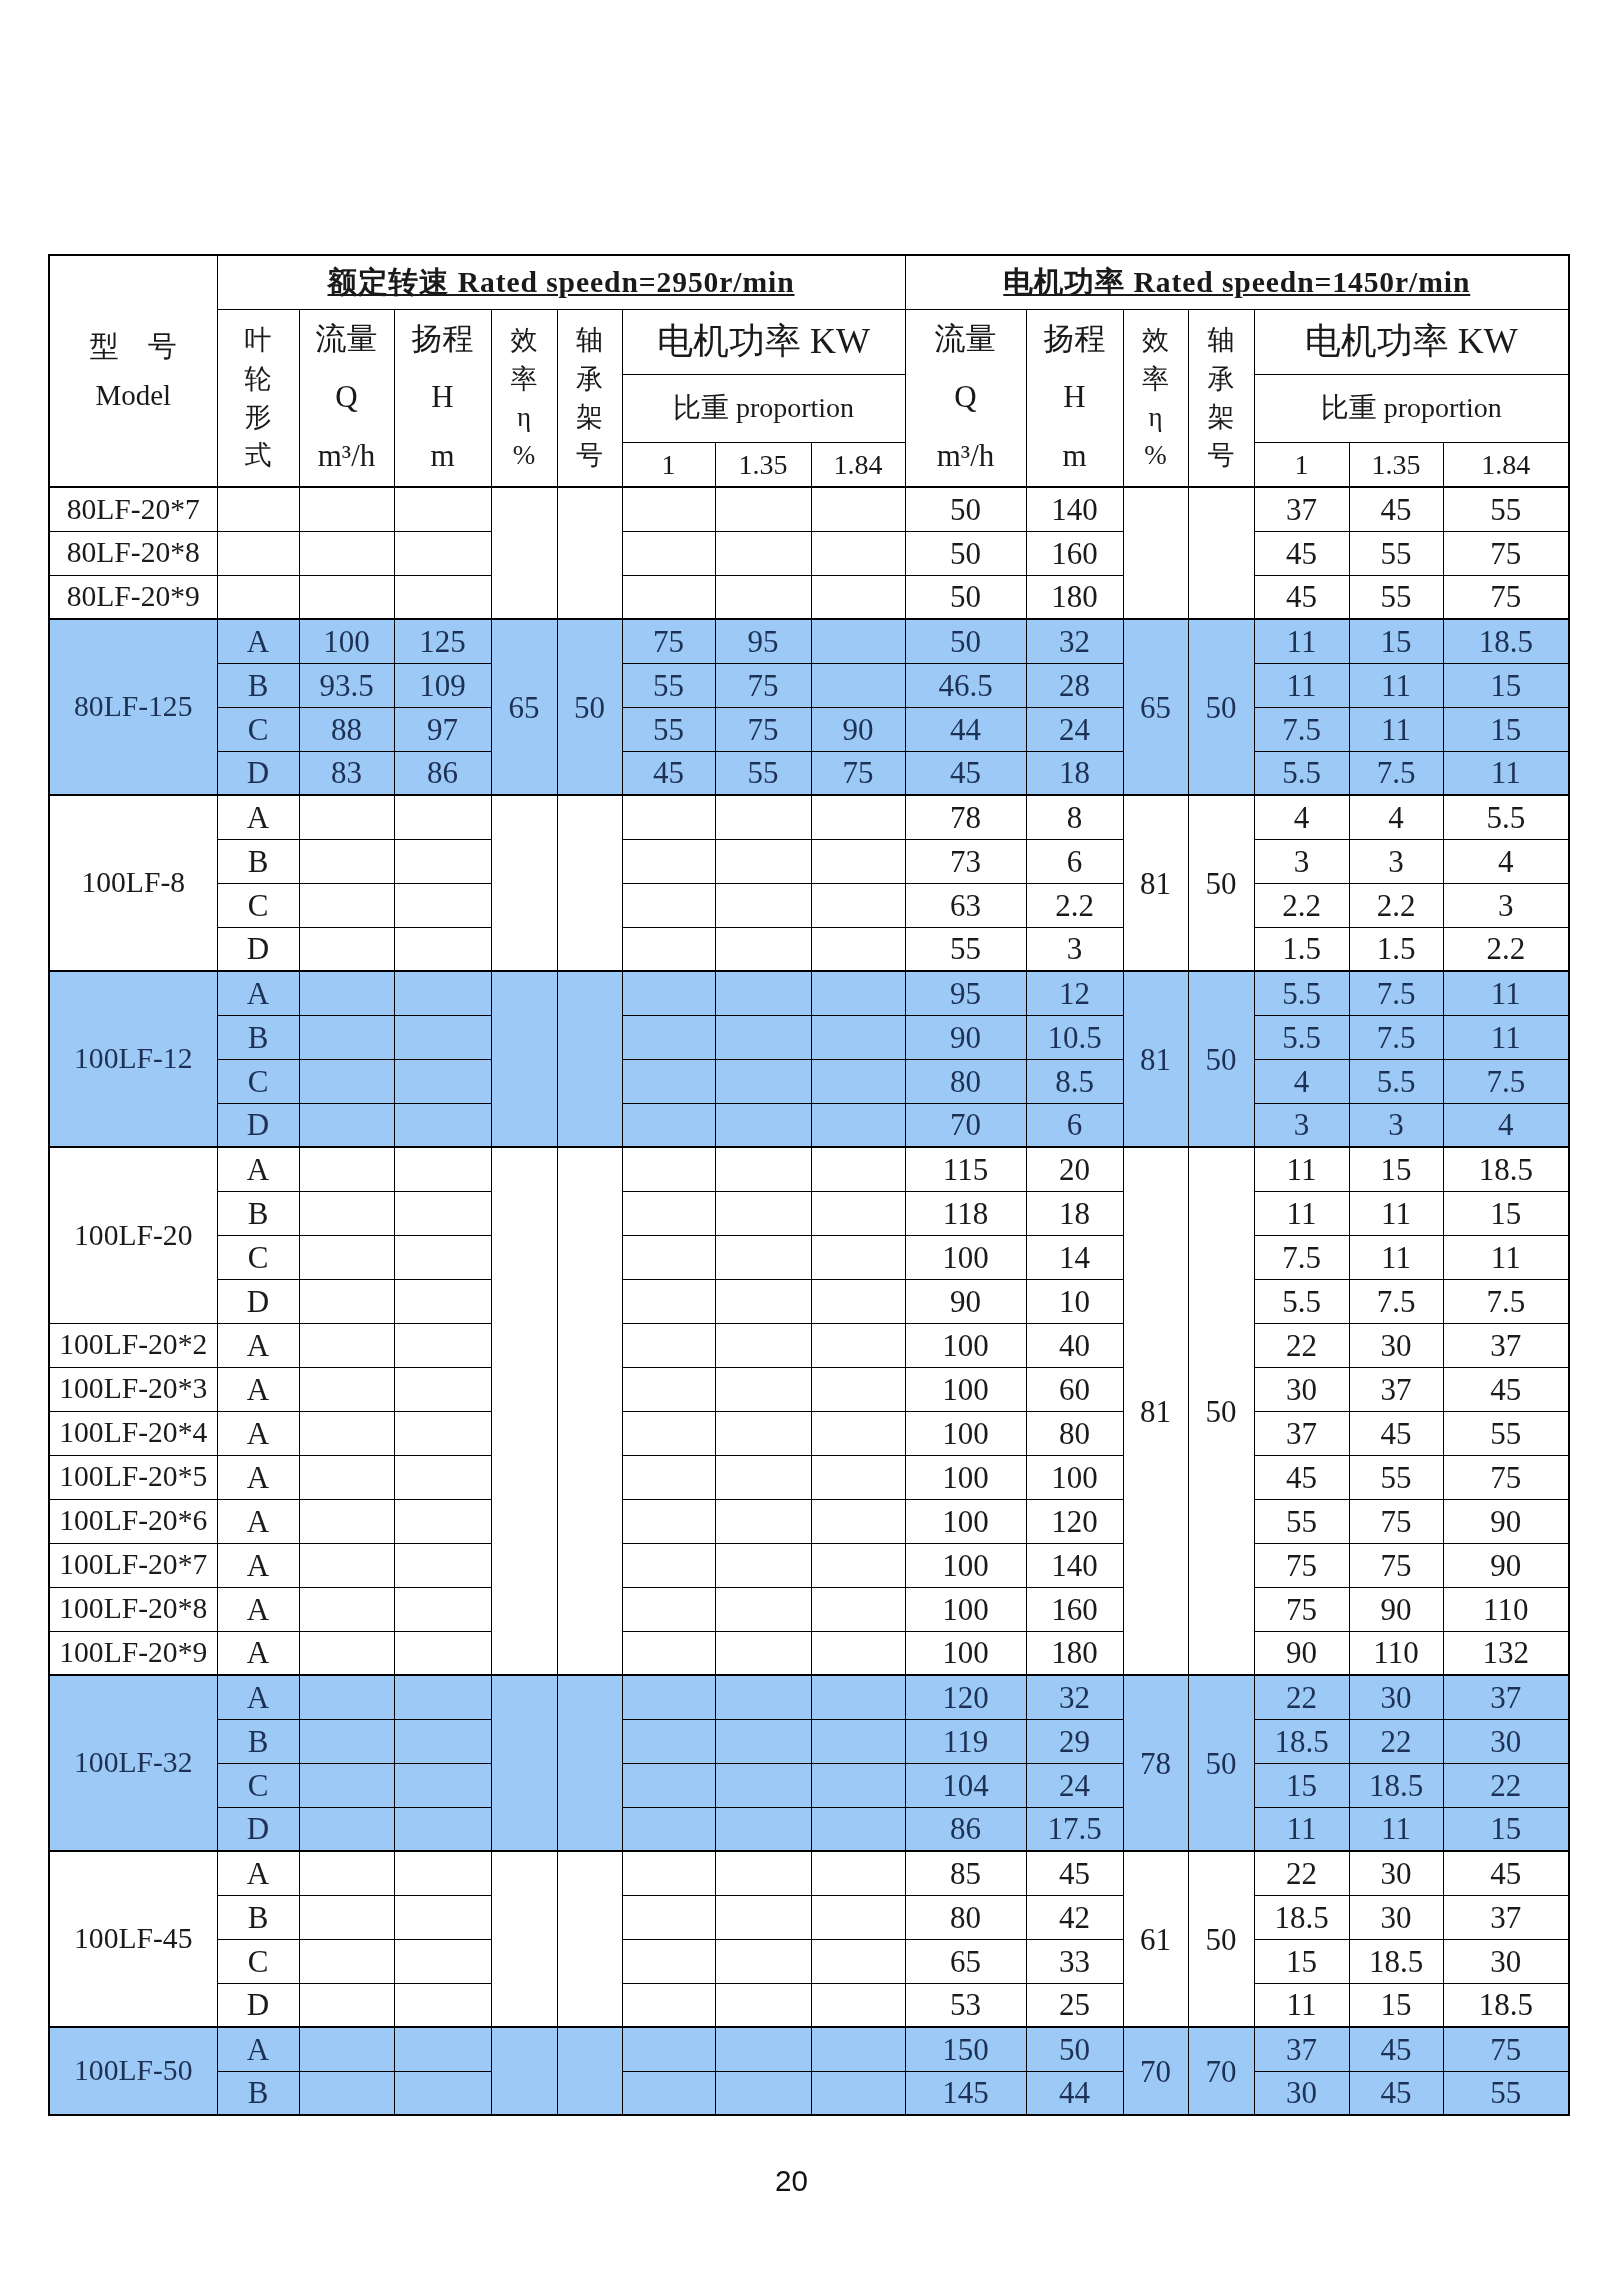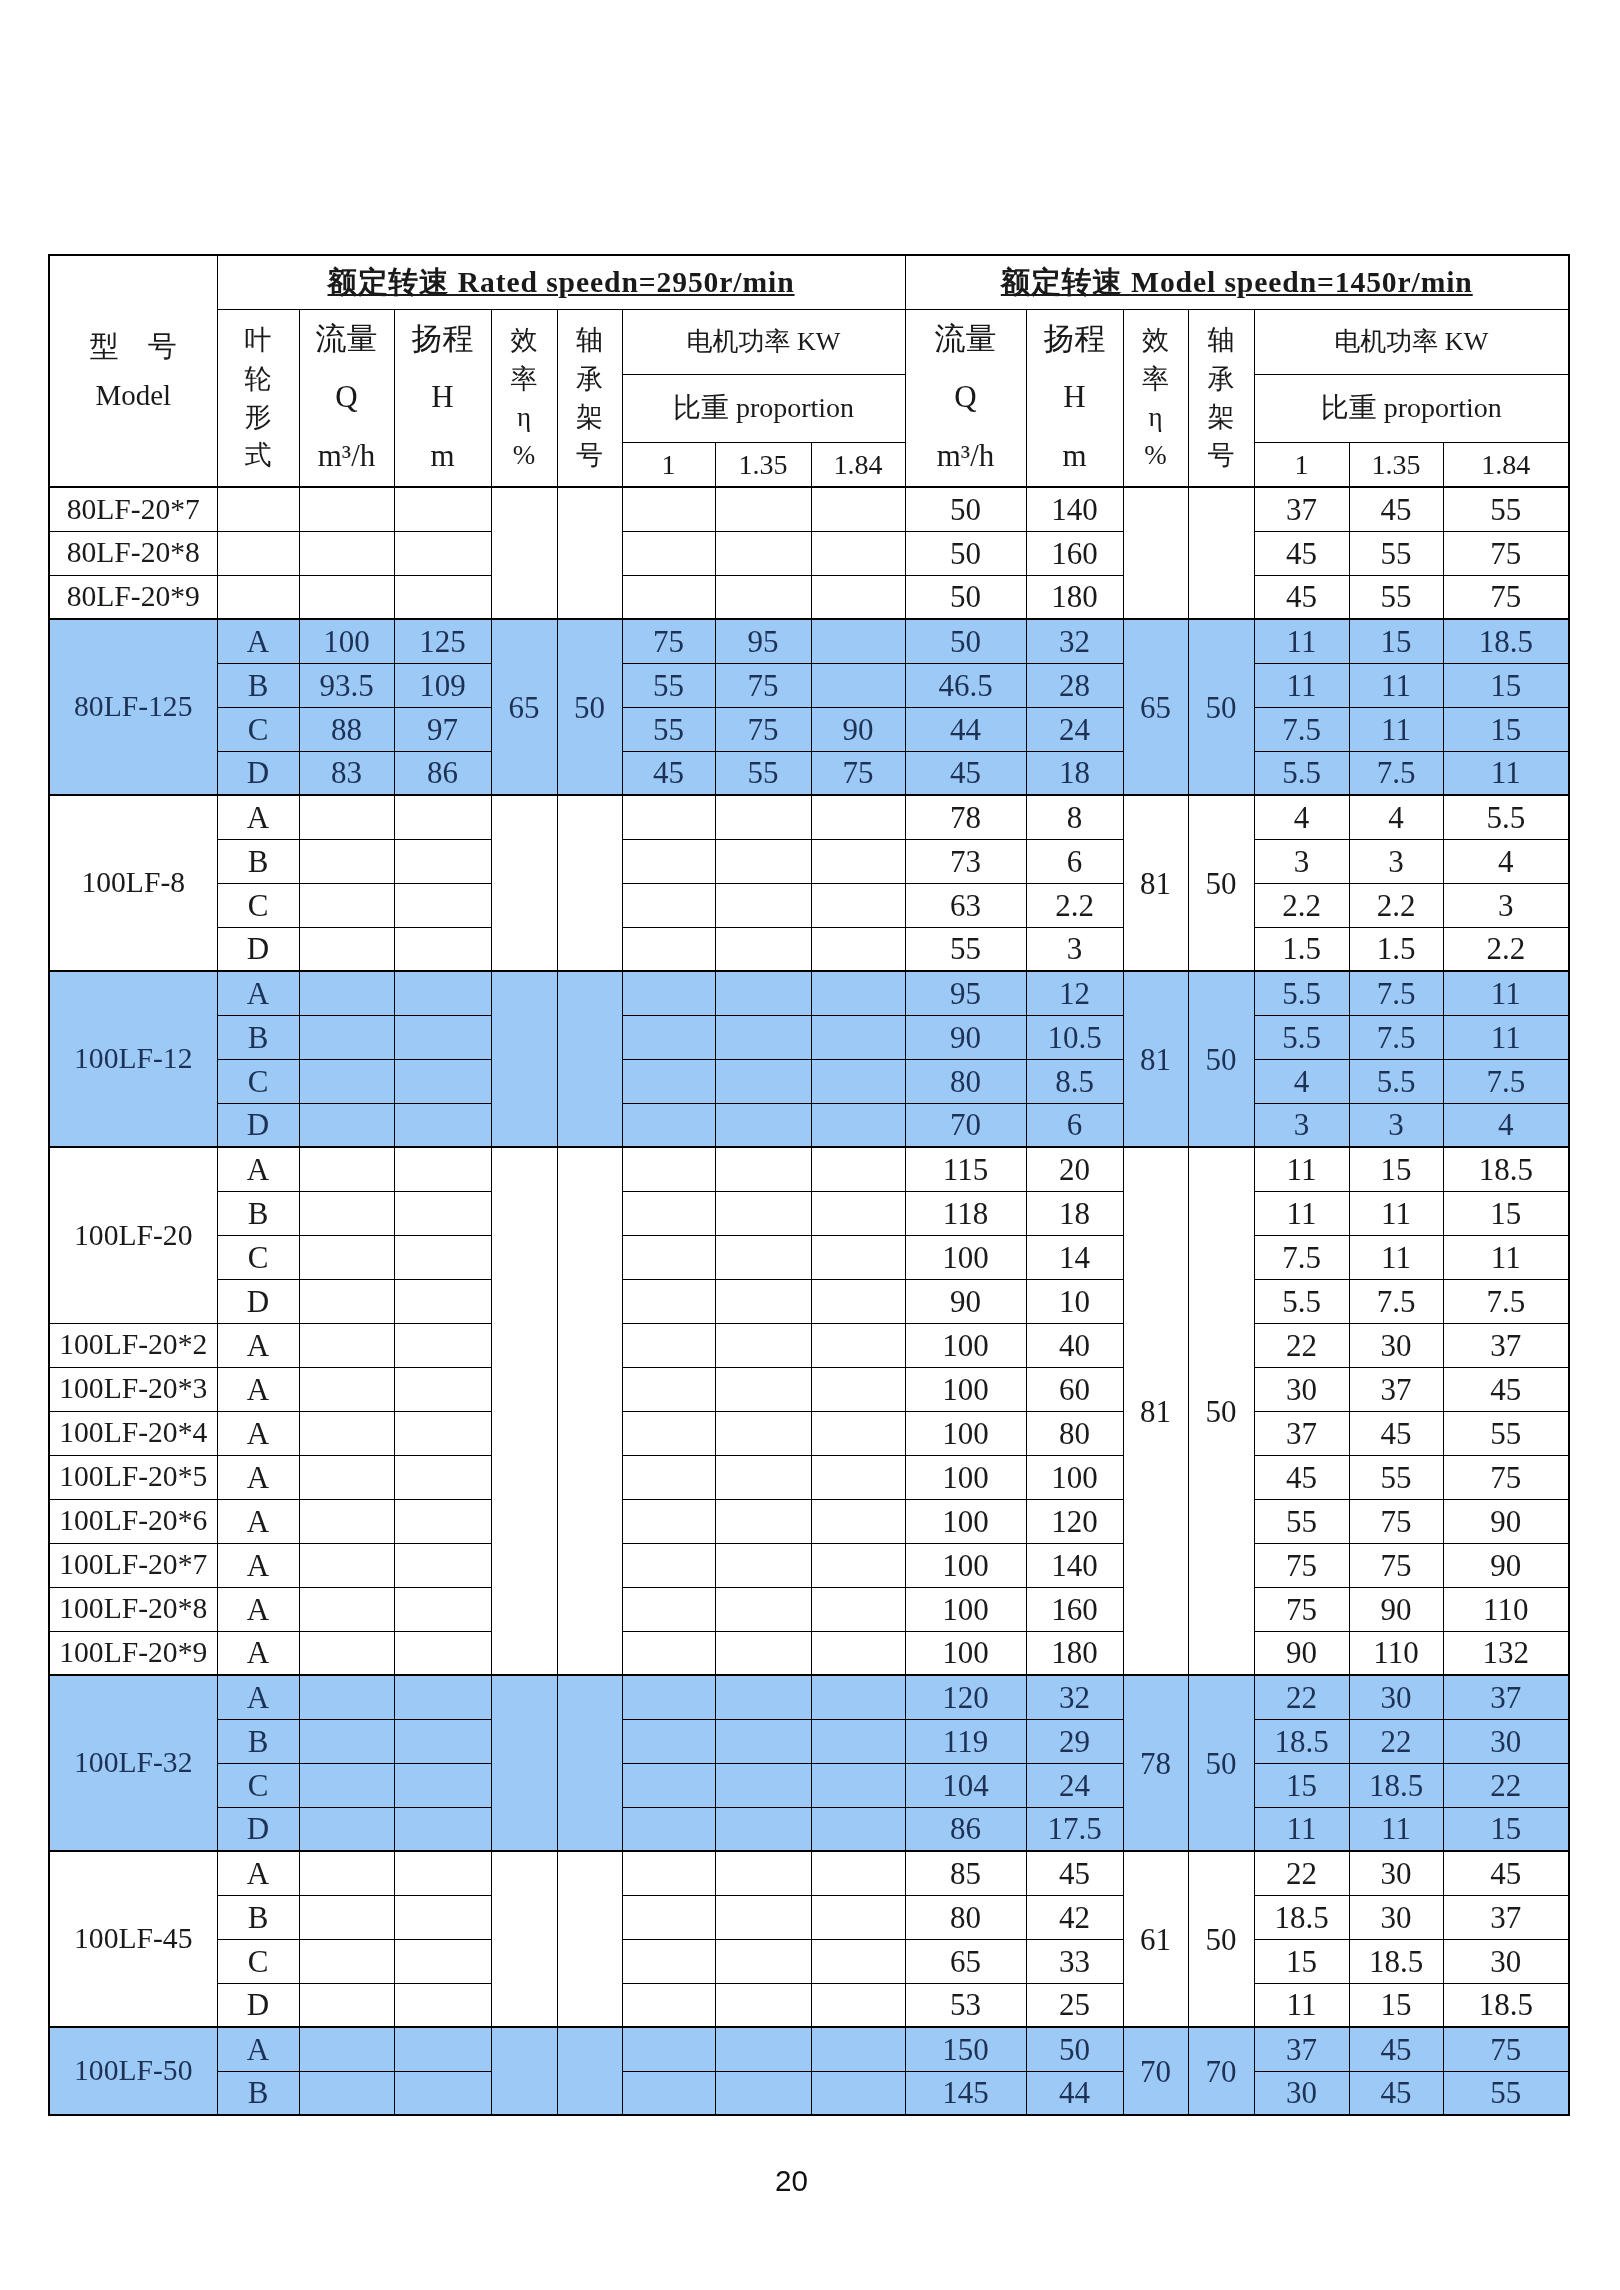--- a/index.html
+++ b/index.html
@@ -23,21 +23,21 @@
   tr.h4 { height:43px; }
   td.speed {
     font-weight:bold; font-size:29.6px; letter-spacing:0.9px;
     border-bottom:3.6px solid #000;
     text-decoration:underline;
   }
   .pre { white-space:pre-line; }
   td.model-hdr { font-size:29px; line-height:1.7;font-family:Liberation Serif, serif; }
   td.stack4 { font-size:27px; line-height:1.42; }
   td.flowhead { font-size:31px; line-height:1.9;margin-left:32px; }
-  td.motor { font-size:26px; }
+  td.motor { font-size:36px; }
   td.prop { font-size:28px; }
   td.dens { font-size:28px; }
   tr.data-row { height:44px; }
   tr.data-row td { font-size:31px; line-height:1; }
   tr.data-row td.model { font-size:29.6px; }
   td.blue { background:#9dc9f6; color:#1d3154; }
   tr.group-start td { border-top:2.7px solid #000; }
   .page-number {
     position:absolute; top:2164px; left:0; width:1583px; text-align:center;
     font-family:"Liberation Sans","DejaVu Sans",sans-serif;
@@ -66,21 +66,21 @@
       <col style="width:66px">
         <col style="width:95px">
         <col style="width:94px">
       <col style="width:126px">
     </colgroup>
     <tbody>
       <tr class="h1">
         <td rowspan="4" class="model-hdr pre">型　号
 Model</td>
         <td colspan="8" class="speed">额定转速 Rated speedn=2950r/min</td>
-        <td colspan="7" class="speed">额定转速 Model speedn=1450r/min</td>
+        <td colspan="7" class="speed">电机功率 Rated speedn=1450r/min</td>
       </tr>
       <tr class="h2">
         <td rowspan="3" class="stack4 pre">叶
 轮
 形
 式</td>
         <td rowspan="3" class="flowhead pre">流量
 Q
 m³/h</td>
         <td rowspan="3" class="flowhead pre">扬程

